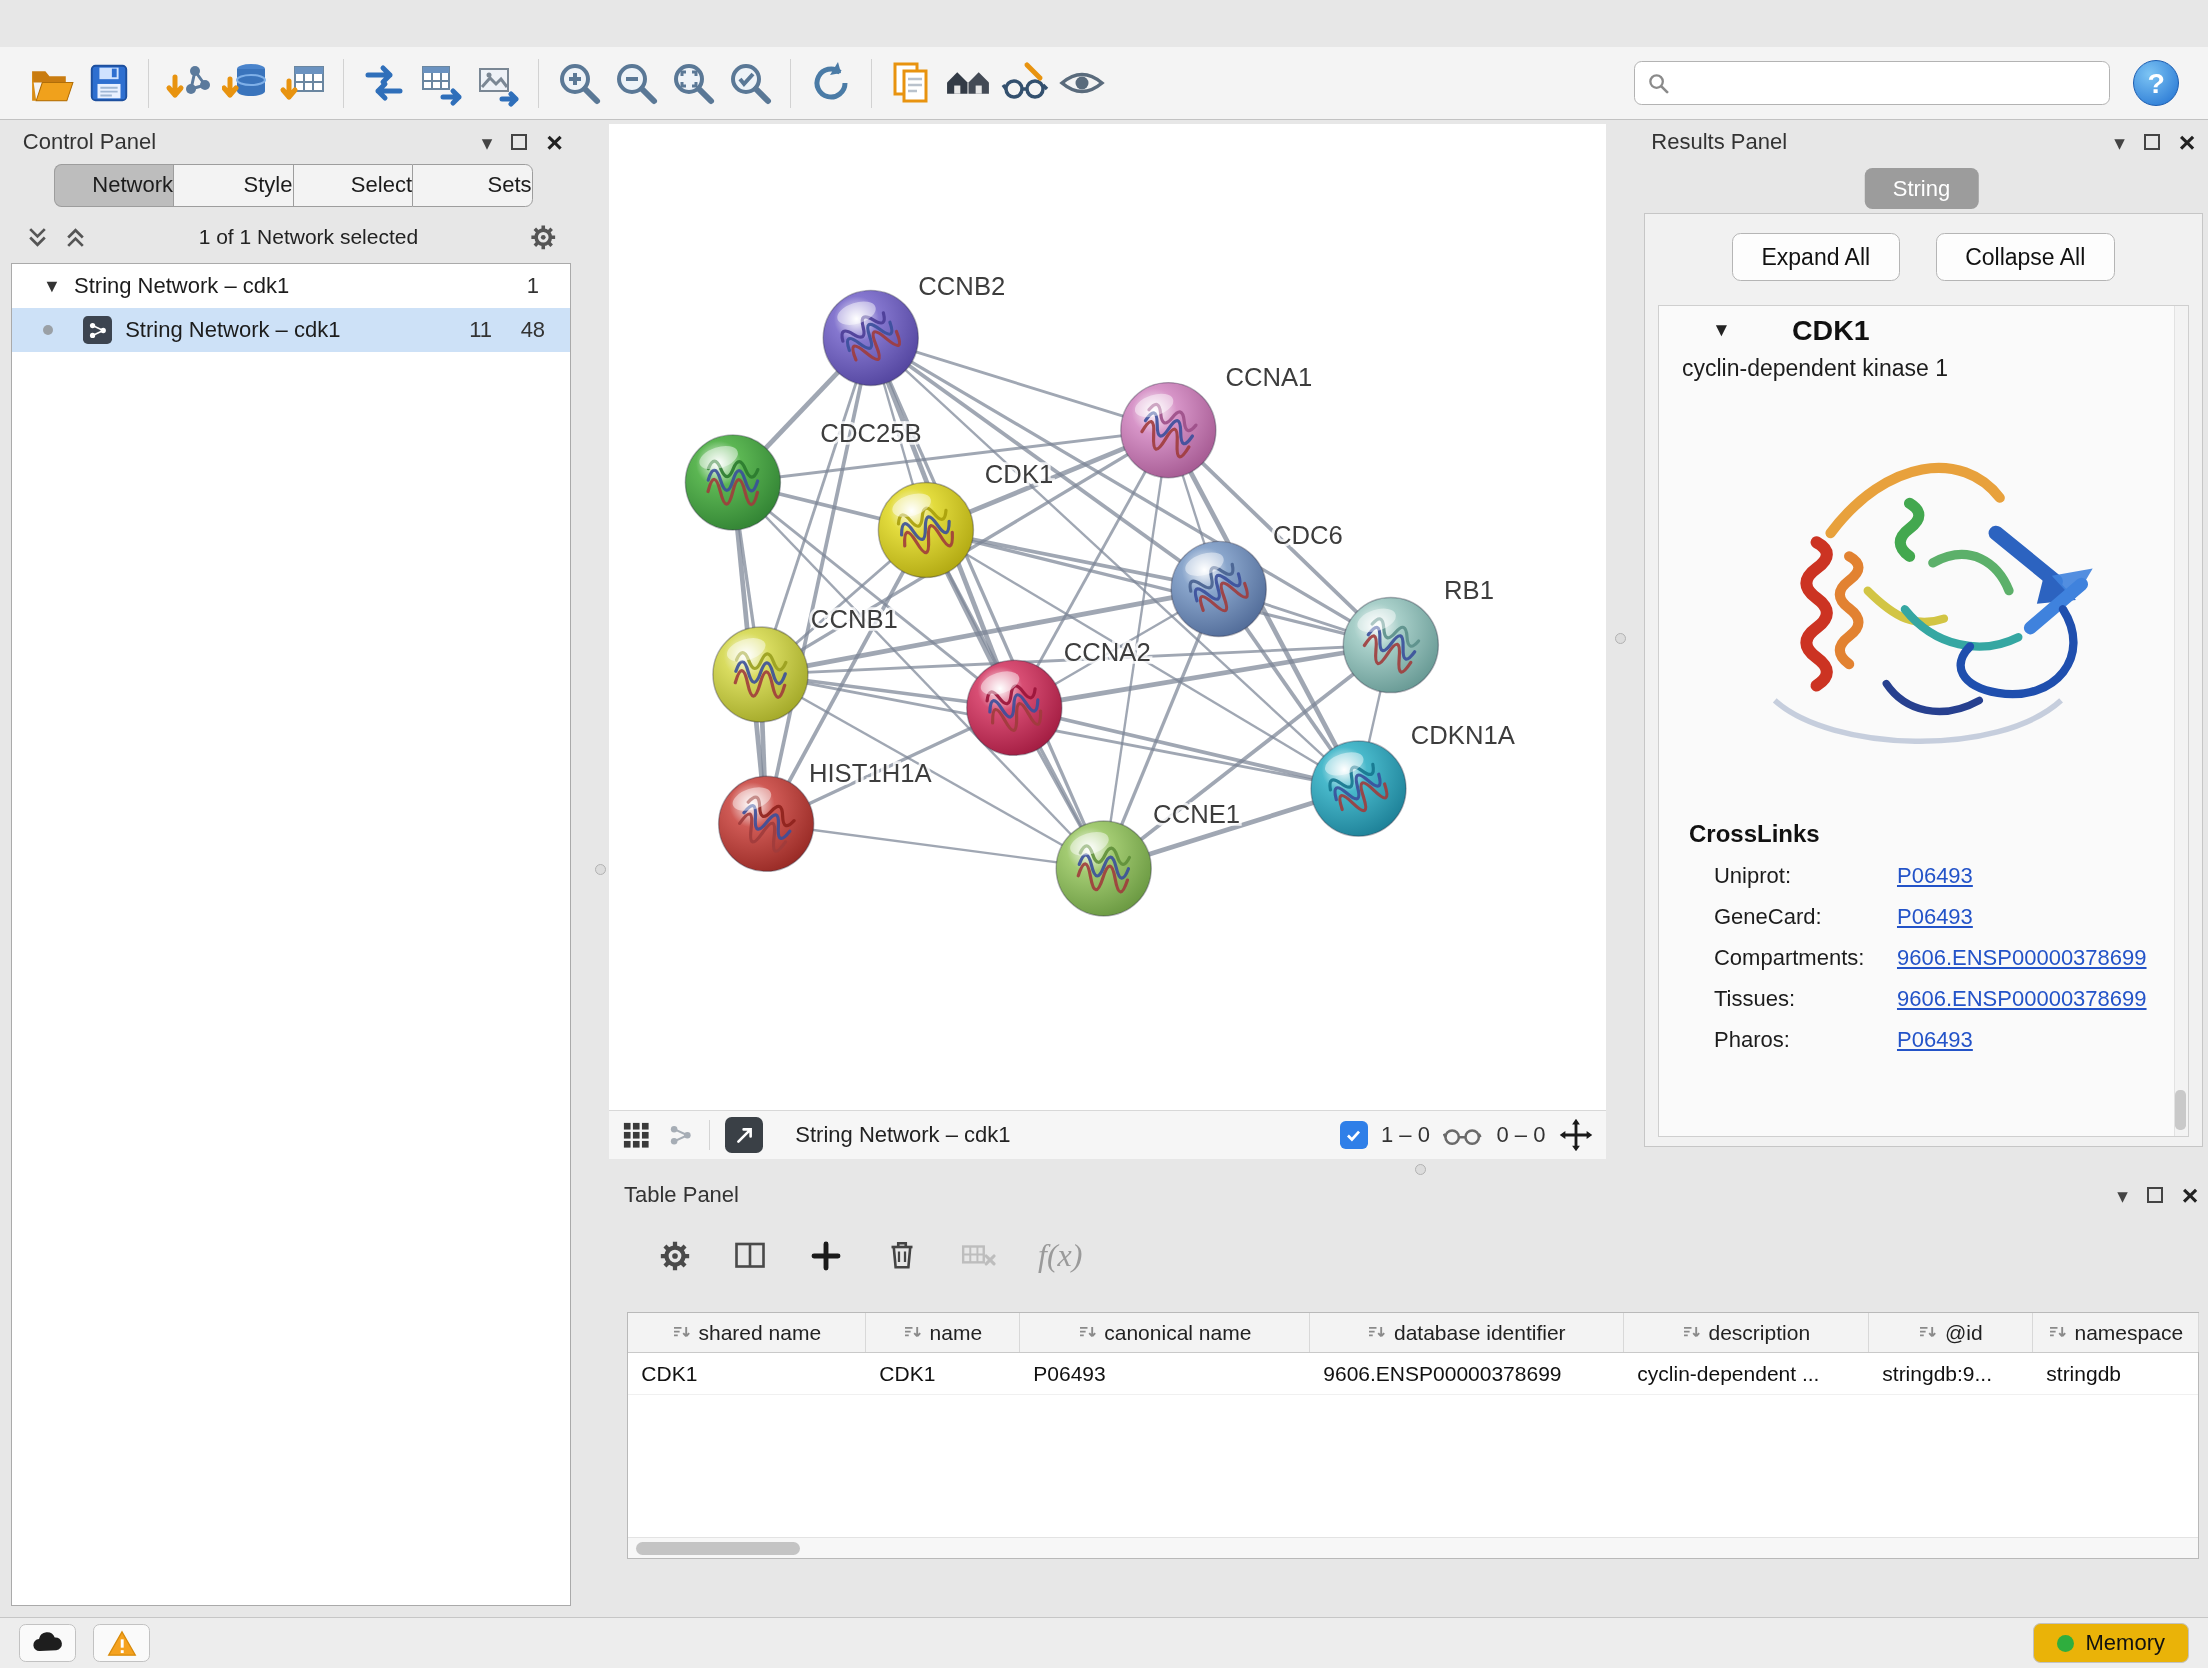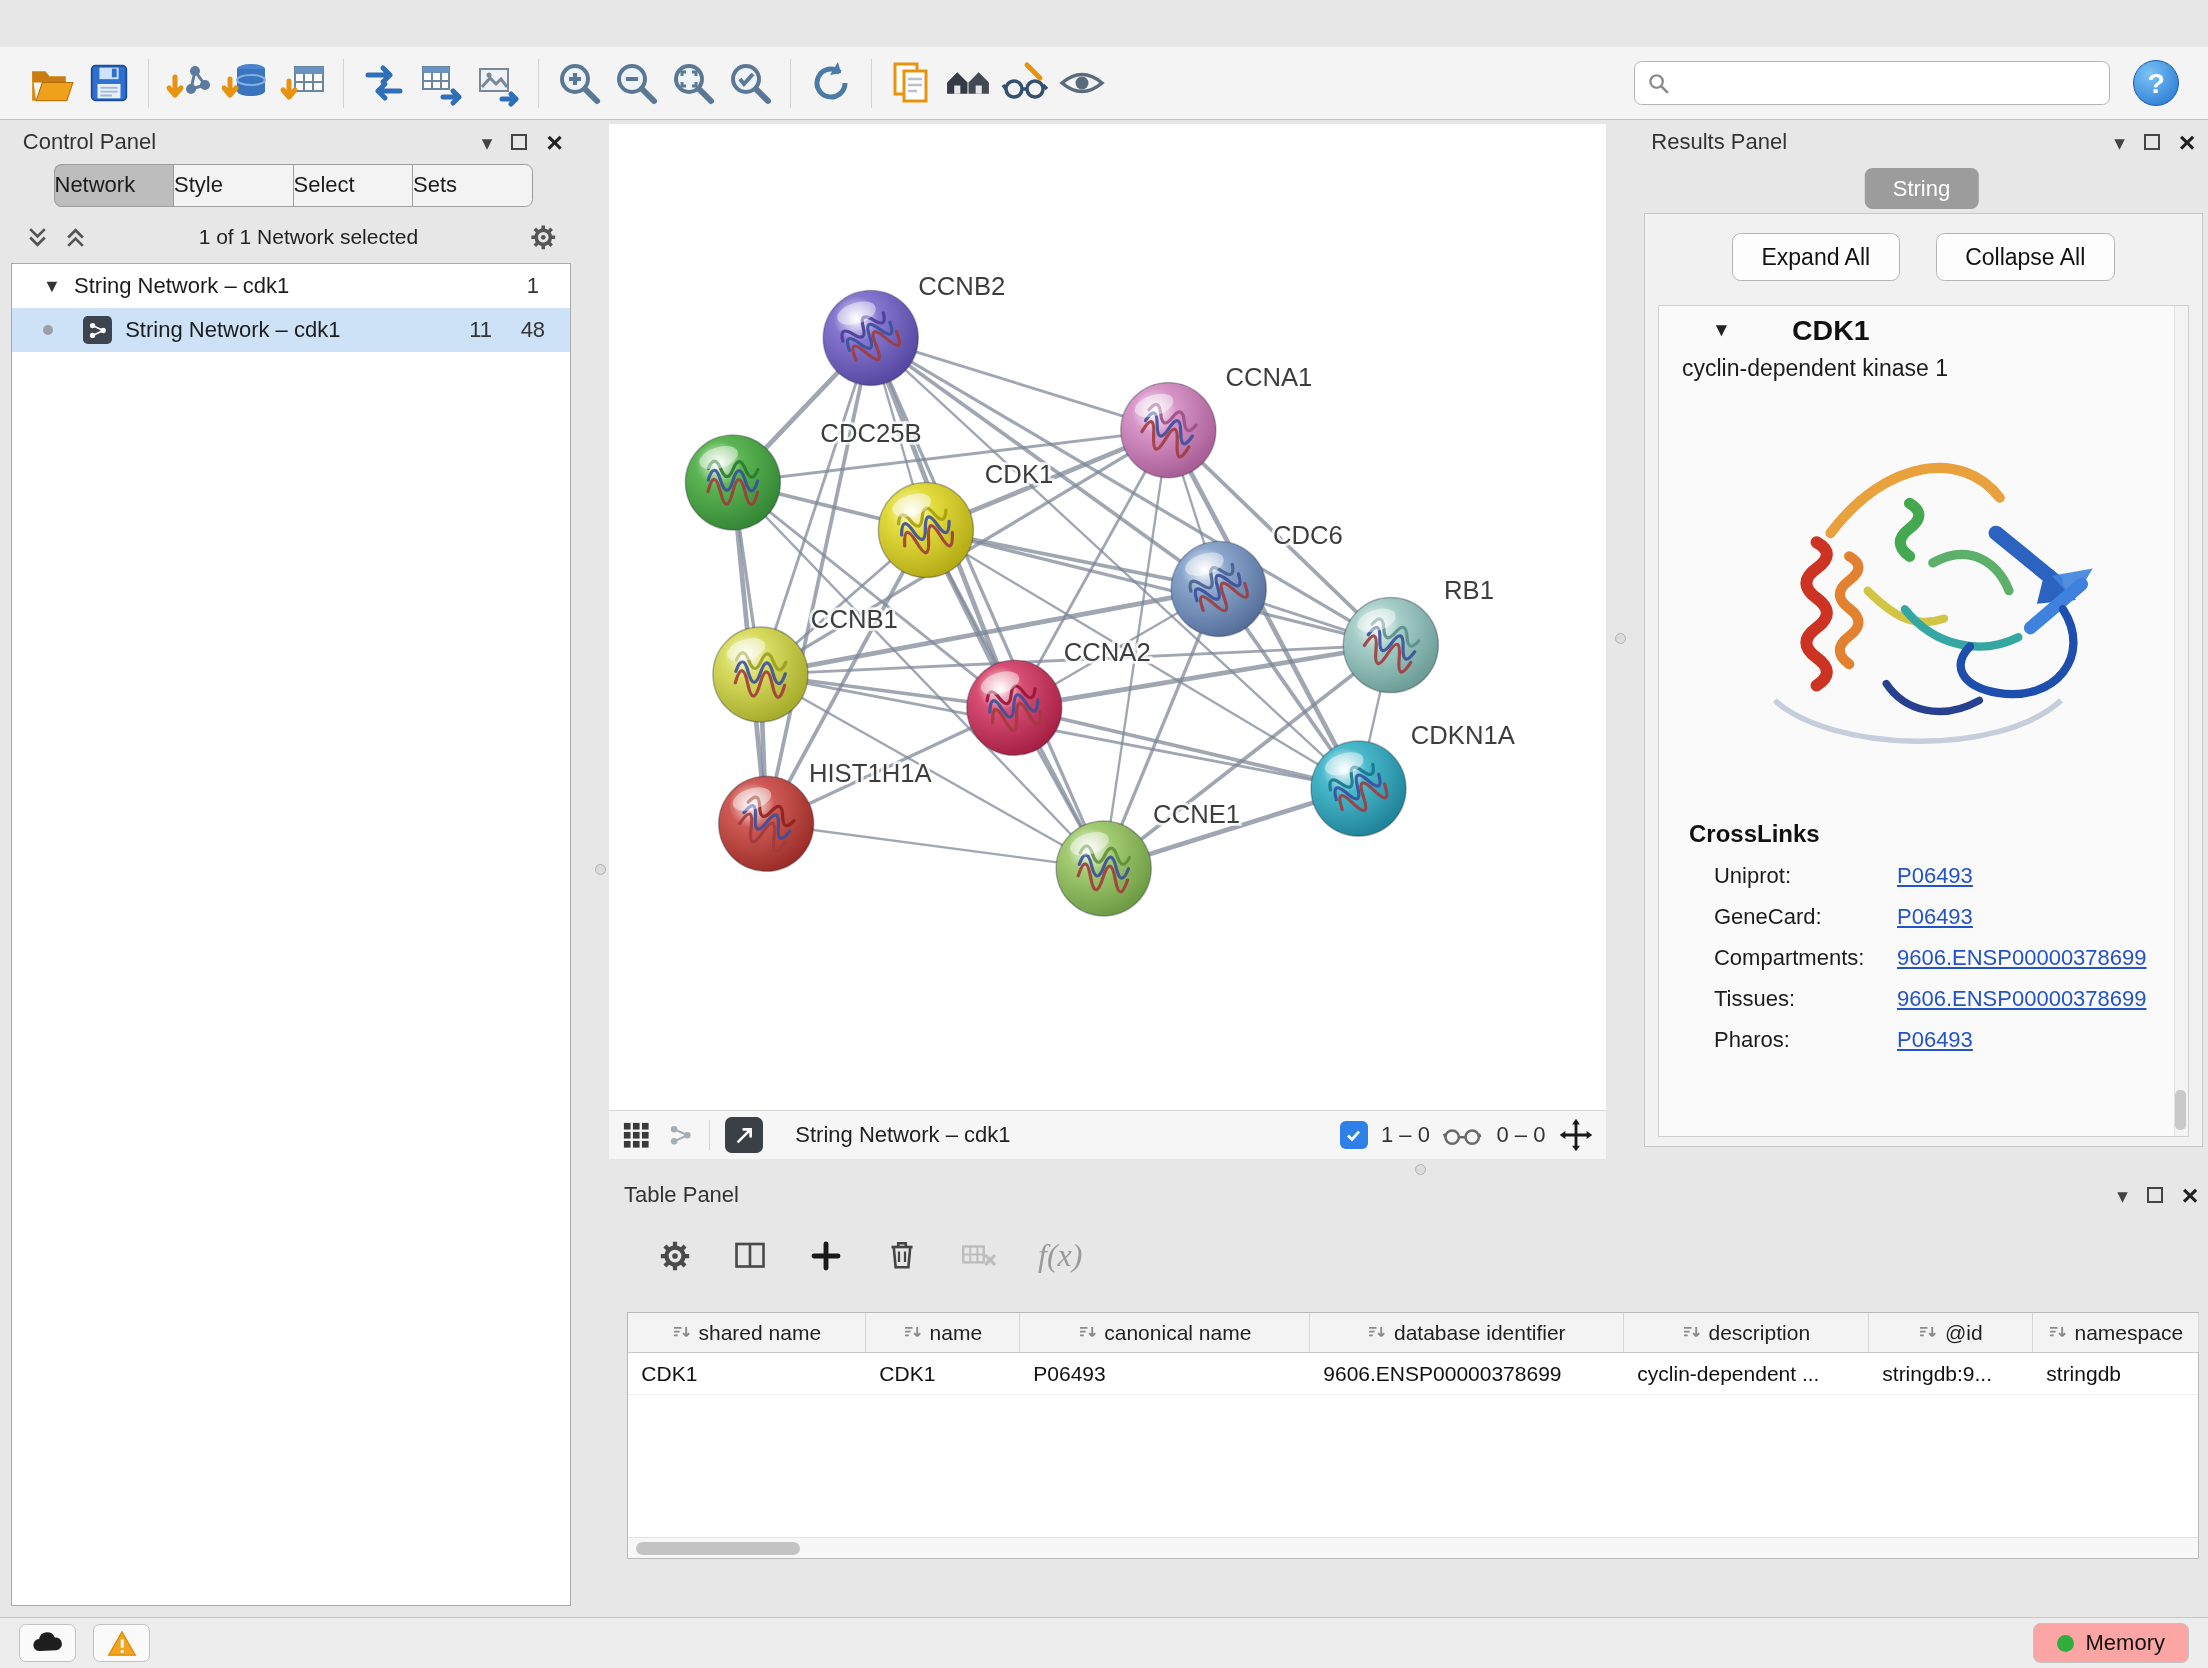--- a/index.html
+++ b/index.html
@@ -24,21 +24,21 @@
   
   .panel-head{display:flex;align-items:center;height:36px;font-size:22px;color:#333;padding:0 9.5px 0 13.3px;}
   .ph-icons{margin-left:auto;display:flex;gap:19px;align-items:center;color:#444;}
   .ph-caret{font-size:21px;line-height:1;color:#444;}
   .ph-float{width:16px;height:16px;border:2.4px solid #444;}
   .ph-close{font-size:28.5px;font-weight:bold;line-height:1;color:#222;}
 
   
   .control-panel{position:absolute;left:9.5px;top:124px;width:563px;height:1484px;}
   .cp-tabs{display:flex;margin:3.8px 40px 0 44px;}
-  .cp-tab{flex:1;text-align:left;font-size:22px;padding:7.6px 0;background:#f3f3f3;border:1px solid #9d9d9d;border-right:none;color:#1c1c1c;}
+  .cp-tab{flex:1;text-align:right;font-size:22px;padding:7.6px 0;background:#f3f3f3;border:1px solid #9d9d9d;border-right:none;color:#1c1c1c;}
   .cp-tab:first-child{border-radius:7.6px 0 0 7.6px;}
   .cp-tab:last-child{border-right:1px solid #9d9d9d;border-radius:0 7.6px 7.6px 0;}
   .cp-tab.selected{background:#bdbdbd;}
   .cp-status{display:flex;align-items:center;margin-top:9.5px;padding:0 15px;height:42px;}
   .cp-status .status-text{flex:1;text-align:center;font-size:21px;color:#222;}
   .cp-chevrons{display:flex;gap:13.3px;align-items:center;}
   .tree-box{position:absolute;left:1.9px;top:139px;right:1.9px;bottom:1.9px;background:#fff;border:1px solid #aaaaaa;}
   .tree-row{display:flex;align-items:center;height:44px;font-size:22px;padding:0 9.5px;color:#1c1c1c;}
   .tree-row .caret{margin-left:21px;font-size:18px;color:#333;}
   .tree-row .t-label{margin-left:13.3px;}
@@ -91,21 +91,21 @@
   .t-scrollthumb{position:absolute;left:7.6px;top:3.8px;width:164px;height:13.3px;border-radius:6.7px;background:#c4c4c4;}
   .tp-tabs{position:absolute;left:0;right:0;top:398px;display:flex;justify-content:center;}
   .tp-tab{font-size:23px;padding:7.6px 25px;background:#fdfdfd;border:1px solid #a8a8a8;border-left:none;color:#111;}
   .tp-tab:first-child{border-left:1px solid #a8a8a8;border-radius:6.7px 0 0 6.7px;}
   .tp-tab:last-child{border-radius:0 6.7px 6.7px 0;}
   .tp-tab.selected{background:#8f8f8f;color:#fff;}
 
   
   .statusbar{position:absolute;left:0;bottom:0;width:100%;height:51px;background:#ededed;border-top:1px solid #c6c6c6;display:flex;align-items:center;padding:0 19px;gap:17px;}
   .sb-btn{width:57px;height:38px;border:1px solid #c2c2c2;border-radius:6.7px;background:#fafafa;display:flex;align-items:center;justify-content:center;}
-  .memory-btn{margin-left:auto;display:flex;align-items:center;gap:11.4px;border:1px solid #c2c2c2;border-radius:7.6px;background:#fca5a5;height:40px;padding:0 23px;font-size:22px;color:#111;}
+  .memory-btn{margin-left:auto;display:flex;align-items:center;gap:11.4px;border:1px solid #c2c2c2;border-radius:7.6px;background:#eab308;height:40px;padding:0 23px;font-size:22px;color:#111;}
   .mem-dot{width:17px;height:17px;border-radius:50%;background:#2fae3e;}
 
   .splitter-dot{position:absolute;width:11.4px;height:11.4px;border-radius:50%;background:#dcdcdc;border:1px solid #b2b2b2;}
 </style>
 </head>
 <body>
 
 <div id="app">
 
 

